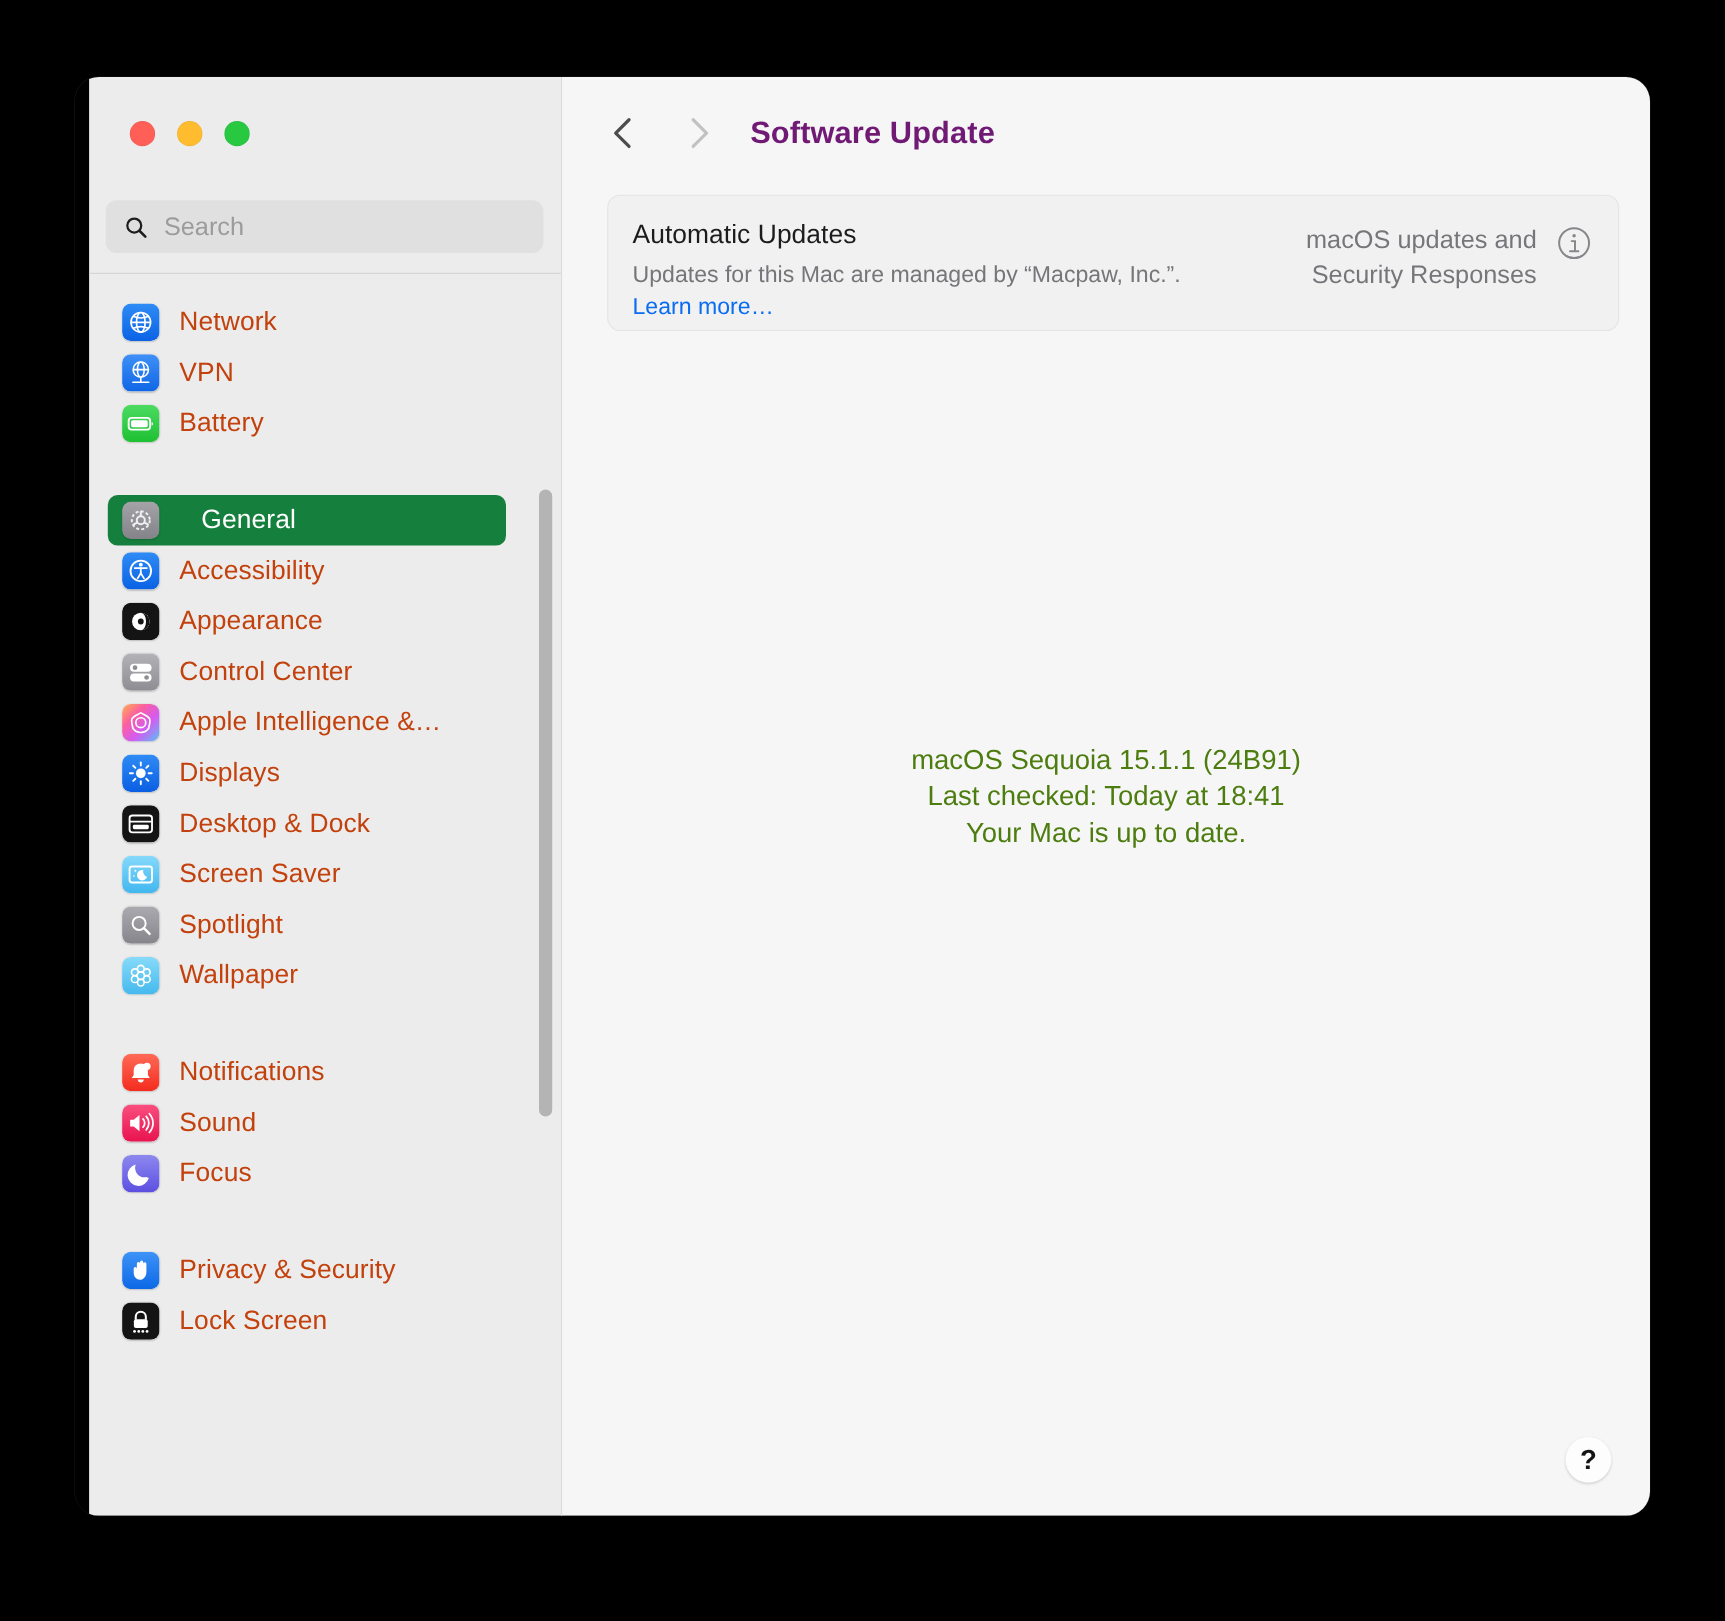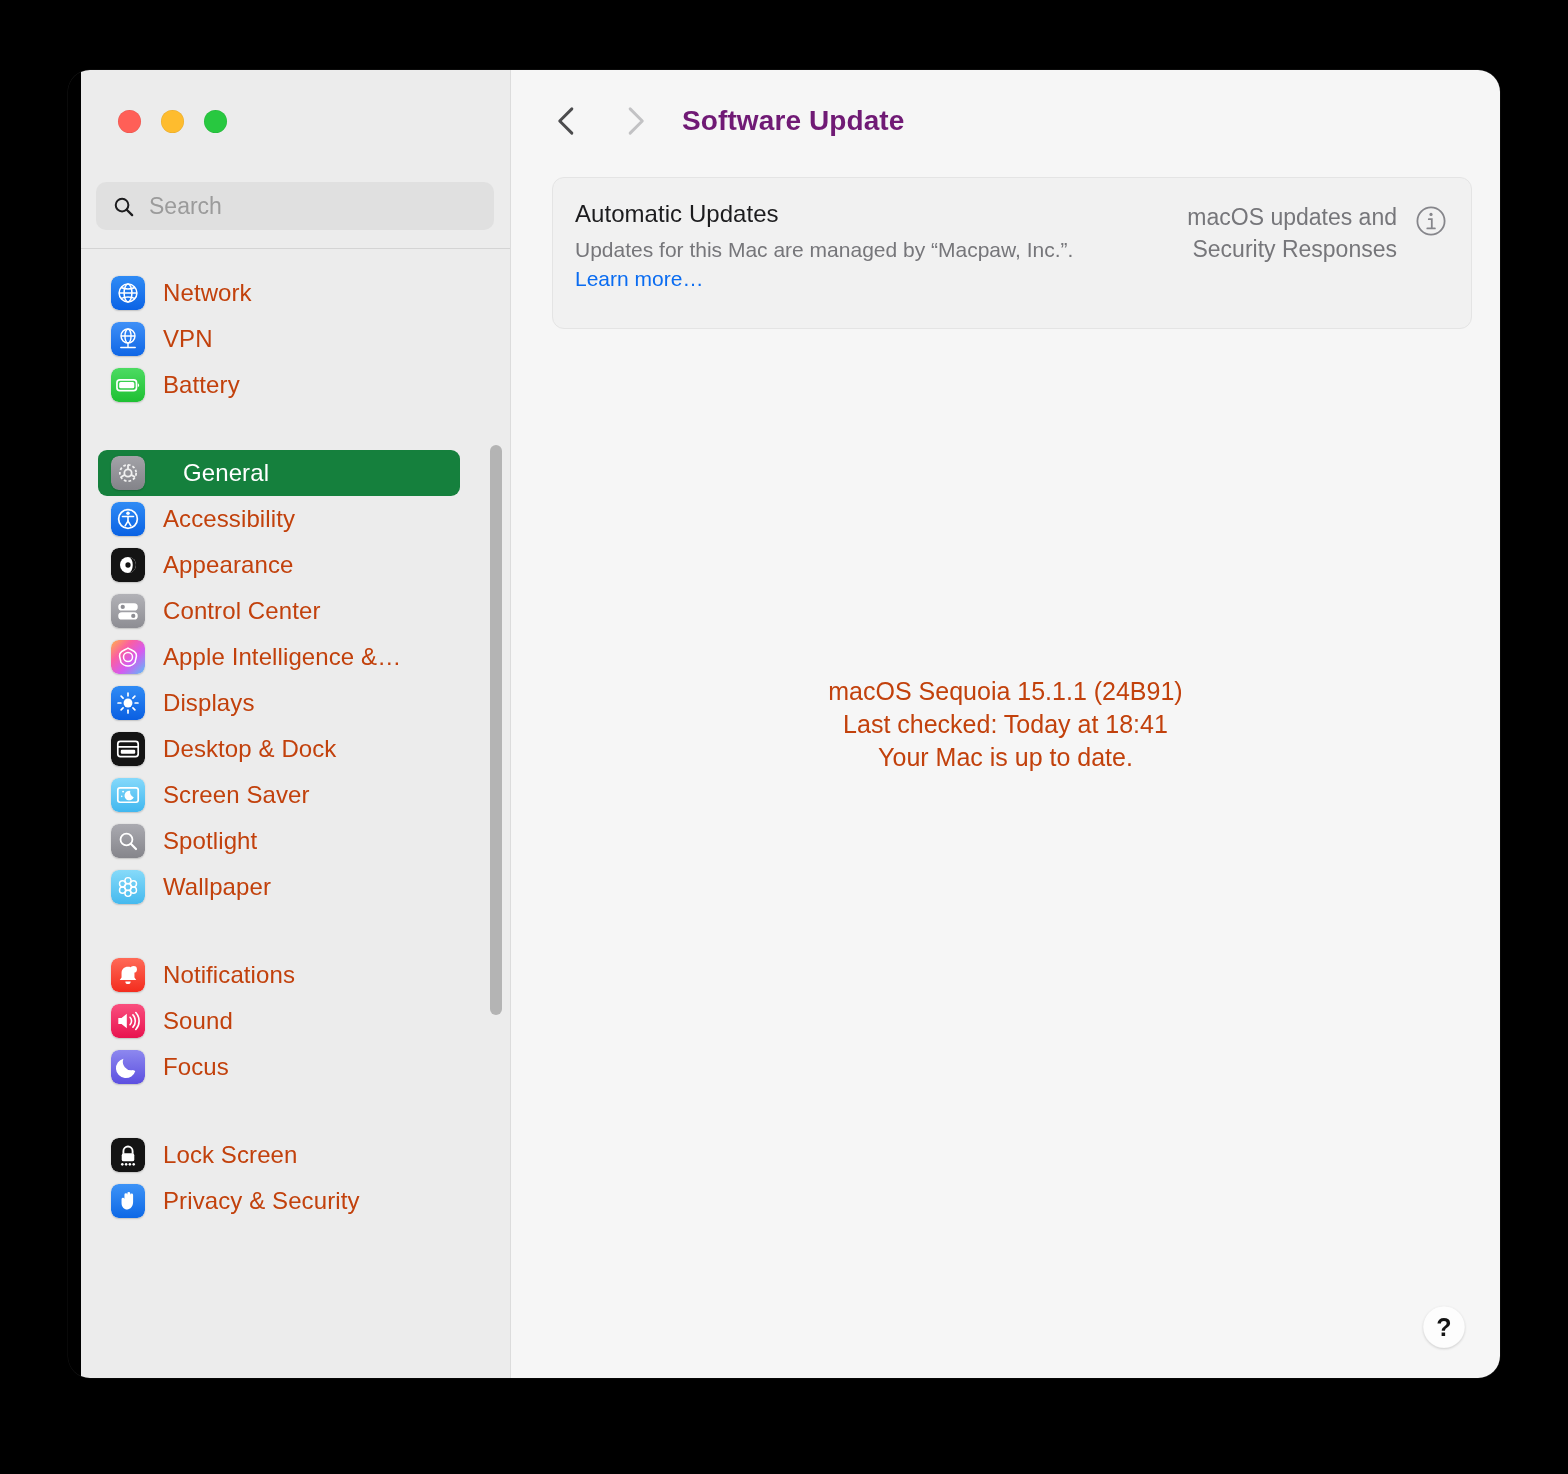--- a/index.html
+++ b/index.html
@@ -184,21 +184,21 @@
     font-weight: bold;
     color: #701a75;
     letter-spacing: 0.1px;
   }
 
   .card {
     position: absolute;
     left: 41px;
     top: 107px;
     width: 920px;
-    height: 152px;
+    height: 124px;
     background: #f1f1f1;
     border: 1px solid #e4e4e4;
     border-radius: 12px;
     box-sizing: border-box;
     display: flex;
     padding: 22px 24px 0 22px;
   }
   .card-left { flex: 1 1 auto; max-width: 530px; }
   .card-title {
     font-size: 24px;
@@ -245,21 +245,21 @@
     width: 100%;
     height: 100%;
     display: flex;
     flex-direction: column;
     align-items: center;
     justify-content: center;
     pointer-events: none;
   }
   .status-line {
     font-size: 25px;
-    color: #c2410c;
+    color: #4d7c0f;
     line-height: 1.32;
     text-align: left;
   }
 
   .help-btn {
     position: absolute;
     right: 35px;
     bottom: 30px;
     width: 42px;
     height: 42px;
@@ -580,46 +580,46 @@
               </svg>
               <span class="lbl">Focus</span>
             </div>
           </div>
 
           <div class="nav-gap"></div>
 
           <div class="nav-group">
             <div class="nav-item">
               <svg class="ico" viewBox="0 0 40 40">
+                <defs>
+                    <linearGradient id="gPr" x1="0" y1="0" x2="0" y2="1">
+                  <stop offset="0" stop-color="#3d93f7"></stop>
+                      <stop offset="1" stop-color="#0d68e6"></stop>
+                    </linearGradient>
+                  </defs>
+                <rect width="40" height="40" rx="9" fill="url(#gPr)"></rect>
+                <path d="M12.4 22.5 v-4.6 a1.7 1.7 0 0 1 3.4 0 v-5.4 a1.7 1.7 0 0 1 3.4 0 v-1.4
+                         a1.7 1.7 0 0 1 3.4 0 v1.8 a1.7 1.7 0 0 1 3.4 0 v8.4
+                         c0 5.2 -3.2 8.6 -6.9 8.6 c-3.7 0 -6.7 -3.2 -6.7 -7.4 z" fill="#fff"></path>
+              </svg>
+              <span class="lbl">Privacy &amp; Security</span>
+            </div>
+            <div class="nav-item">
+              <svg class="ico" viewBox="0 0 40 40">
                 <rect width="40" height="40" rx="9" fill="#141414"></rect>
                 <path d="M14.6 18.6 v-3.2 a5.4 5.4 0 0 1 10.8 0 v3.2" fill="none" stroke="#fff" stroke-width="2.2"></path>
                 <rect x="12.6" y="18" width="14.8" height="9.4" rx="2.2" fill="#fff"></rect>
                 <g fill="#fff">
                   <circle cx="13.3" cy="31" r="1.5"></circle>
                   <circle cx="17.8" cy="31" r="1.5"></circle>
                   <circle cx="22.2" cy="31" r="1.5"></circle>
                   <circle cx="26.7" cy="31" r="1.5"></circle>
                 </g>
               </svg>
               <span class="lbl">Lock Screen</span>
-            </div>
-            <div class="nav-item">
-              <svg class="ico" viewBox="0 0 40 40">
-                <defs>
-                    <linearGradient id="gPr" x1="0" y1="0" x2="0" y2="1">
-                  <stop offset="0" stop-color="#3d93f7"></stop>
-                      <stop offset="1" stop-color="#0d68e6"></stop>
-                    </linearGradient>
-                  </defs>
-                <rect width="40" height="40" rx="9" fill="url(#gPr)"></rect>
-                <path d="M12.4 22.5 v-4.6 a1.7 1.7 0 0 1 3.4 0 v-5.4 a1.7 1.7 0 0 1 3.4 0 v-1.4
-                         a1.7 1.7 0 0 1 3.4 0 v1.8 a1.7 1.7 0 0 1 3.4 0 v8.4
-                         c0 5.2 -3.2 8.6 -6.9 8.6 c-3.7 0 -6.7 -3.2 -6.7 -7.4 z" fill="#fff"></path>
-              </svg>
-              <span class="lbl">Privacy &amp; Security</span>
             </div>
           </div>
 
         </div>
       </div>
 
       <div class="scrollbar-track">
         <div class="scrollbar-thumb"></div>
       </div>
     </div>

